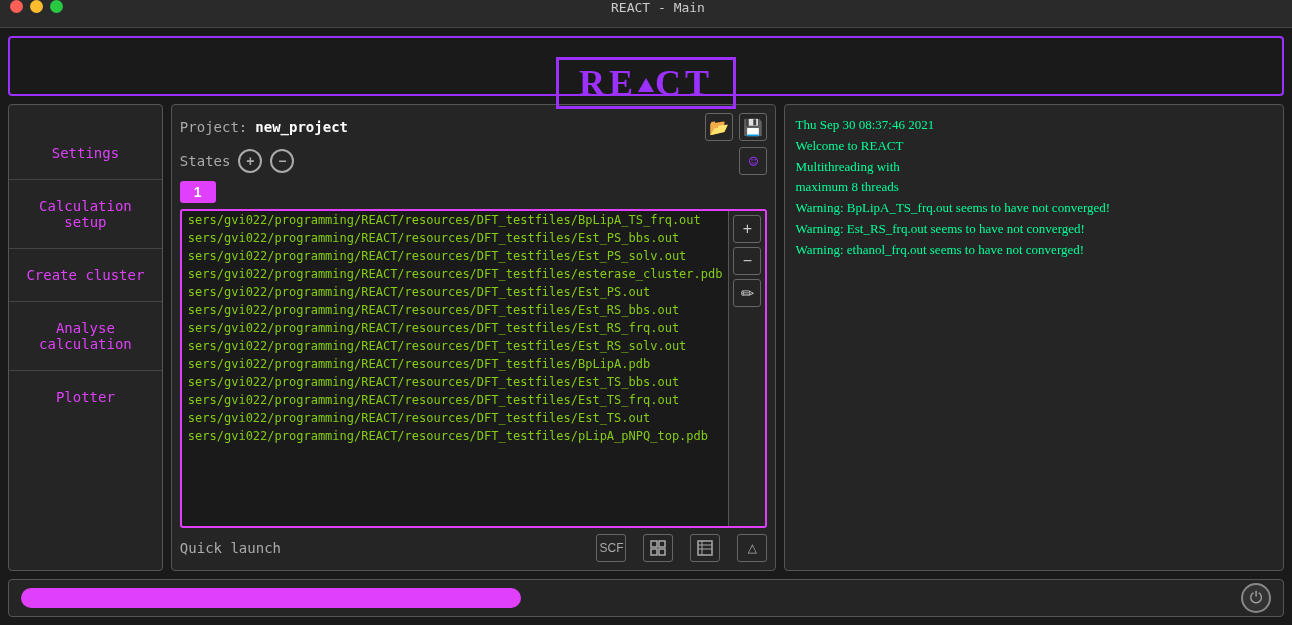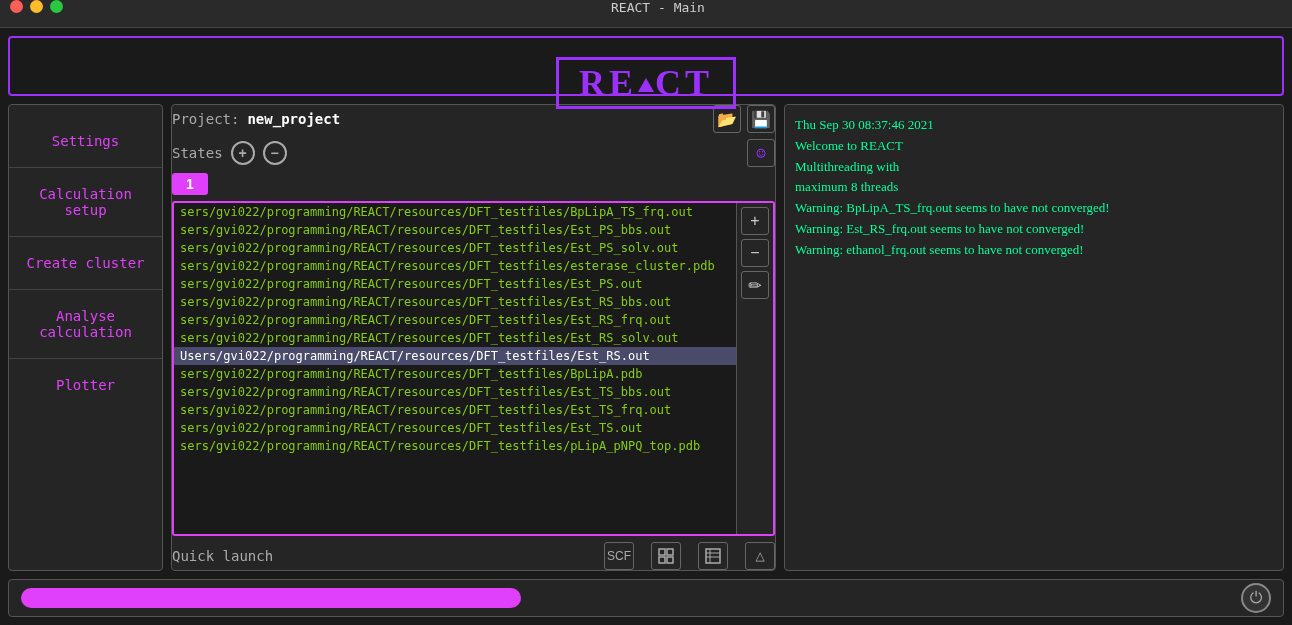--- a/index.html
+++ b/index.html
@@ -90,40 +90,41 @@
     }
 
     
     .sidebar {
       width: 155px;
       background: #252525;
       border: 1px solid #555;
       border-radius: 4px;
       display: flex;
       flex-direction: column;
-      padding: 10px 0;
+      padding: 22px 0;
     }
     .sidebar-item {
       color: #e040fb;
       font-size: 14px;
       text-align: center;
       padding: 18px 10px;
       cursor: pointer;
       border-bottom: 1px solid #444;
     }
     .sidebar-item:last-child { border-bottom: none; }
 
     
     .middle-panel {
       flex: 1;
       background: #252525;
       border: 1px solid #555;
       border-radius: 4px;
       display: flex;
       flex-direction: column;
+      padding: 8px;
       gap: 6px;
     }
 
     .project-row {
       display: flex;
       align-items: center;
       gap: 8px;
     }
     .project-label {
       color: #aaa;
@@ -394,21 +395,20 @@
       <div class="file-list-container">
         <div class="file-list" id="file-list">
         <div class="file-item">sers/gvi022/programming/REACT/resources/DFT_testfiles/BpLipA_TS_frq.out</div>
             <div class="file-item">sers/gvi022/programming/REACT/resources/DFT_testfiles/Est_PS_bbs.out</div>
             <div class="file-item">sers/gvi022/programming/REACT/resources/DFT_testfiles/Est_PS_solv.out</div>
             <div class="file-item">sers/gvi022/programming/REACT/resources/DFT_testfiles/esterase_cluster.pdb</div>
             <div class="file-item">sers/gvi022/programming/REACT/resources/DFT_testfiles/Est_PS.out</div>
             <div class="file-item">sers/gvi022/programming/REACT/resources/DFT_testfiles/Est_RS_bbs.out</div>
             <div class="file-item">sers/gvi022/programming/REACT/resources/DFT_testfiles/Est_RS_frq.out</div>
             <div class="file-item">sers/gvi022/programming/REACT/resources/DFT_testfiles/Est_RS_solv.out</div>
-            <div class="file-item selected">Users/gvi022/programming/REACT/resources/DFT_testfiles/Est_RS.out</div>
             <div class="file-item">sers/gvi022/programming/REACT/resources/DFT_testfiles/BpLipA.pdb</div>
             <div class="file-item">sers/gvi022/programming/REACT/resources/DFT_testfiles/Est_TS_bbs.out</div>
             <div class="file-item">sers/gvi022/programming/REACT/resources/DFT_testfiles/Est_TS_frq.out</div>
             <div class="file-item">sers/gvi022/programming/REACT/resources/DFT_testfiles/Est_TS.out</div>
             <div class="file-item">sers/gvi022/programming/REACT/resources/DFT_testfiles/pLipA_pNPQ_top.pdb</div>
           </div>
         <div class="file-list-buttons">
           <button class="file-action-btn">+</button>
           <button class="file-action-btn">−</button>
           <button class="file-action-btn">✏</button>

